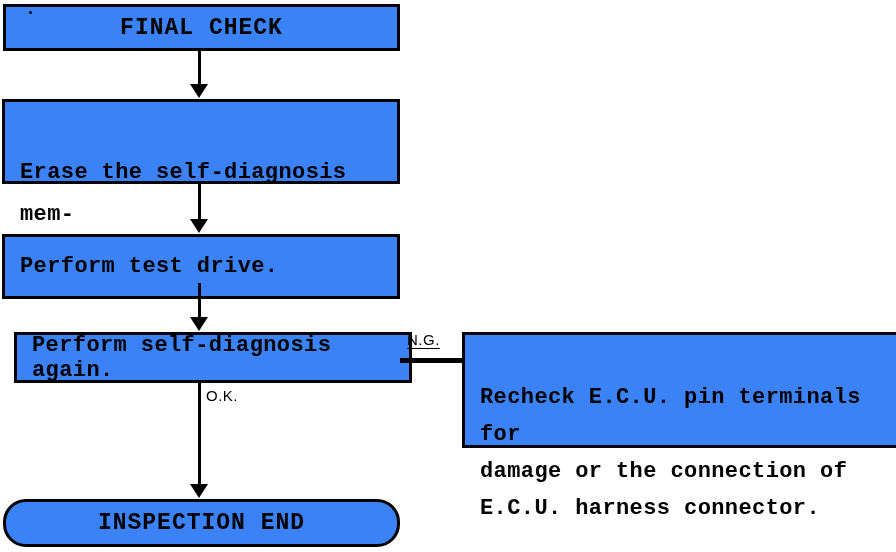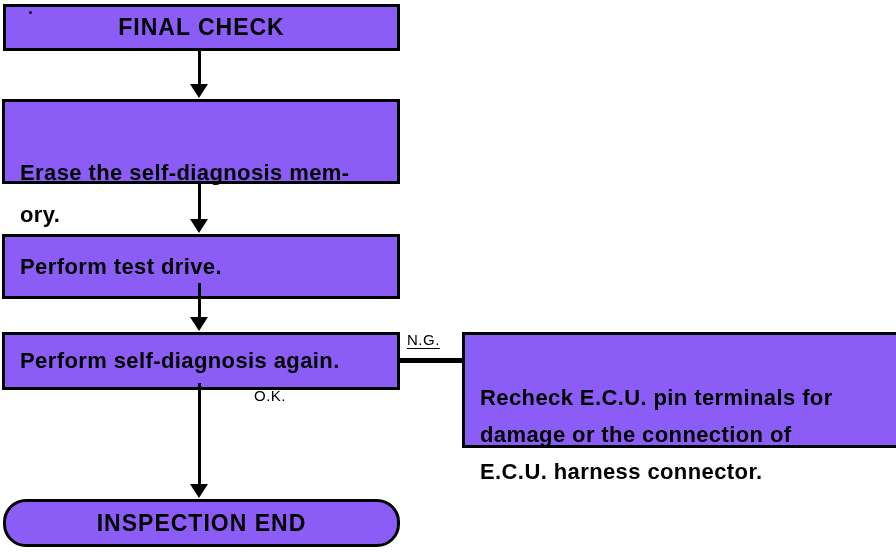--- a/index.html
+++ b/index.html
@@ -1,22 +1,22 @@
 <!DOCTYPE html>
 <html><head>
 <meta charset="utf-8">
 <style>
   html, body { margin:0; padding:0; background:#ffffff; }
   .canvas {
     position:relative; width:896px; height:552px; background:#ffffff;
     font-family:"Liberation Sans", sans-serif; color:#000; overflow:hidden;
   }
   .box {
-    position:absolute; background:#8b5cf6; border:3px solid #000;
-    box-sizing:border-box; font-weight:700; color:#000;
+    position:absolute; background:#3b82f6; border:3px solid #000;
+    box-sizing:border-box; font-weight:700; color:#000;font-family:Liberation Mono, monospace;
   }
   .box.center {
     display:flex; align-items:center; justify-content:center;
     font-size:23px; letter-spacing:1px;
   }
   .box.left {
     display:flex; align-items:center;
     font-size:22px; letter-spacing:0.4px; padding-left:15px;
   }
   .box.multiline {
@@ -64,35 +64,35 @@
   <div class="vline" style="left:198px; top:184px; height:36px;"></div>
   <div class="head-down" style="left:190px; top:219px;"></div>
 
   <div class="box left" style="left:2px; top:234px; width:398px; height:65px;">
     <span>Perform test drive.</span>
   </div>
 
   <div class="vline" style="left:198px; top:283px; height:35px;"></div>
   <div class="head-down" style="left:190px; top:317px;"></div>
 
-  <div class="box left" style="left:2px; top:332px; width:398px; height:58px;">
+  <div class="box left" style="left:14px; top:332px; width:398px; height:51px;">
     <span>Perform self-diagnosis again.</span>
   </div>
 
   <div class="edge-label underlined" style="left:407px; top:331px;">N.G.</div>
   <div class="hline" style="left:400px; top:358px; width:68px;"></div>
   <div class="head-right" style="left:467px; top:352px;"></div>
 
   <div class="box multiline wrap3" style="left:462px; top:332px; width:461px; height:116px;">
     <span>Recheck E.C.U. pin terminals for
 damage or the connection of
 E.C.U. harness connector.</span>
   </div>
 
-  <div class="edge-label" style="left:206px; top:387px;margin-left:48px;">O.K.</div>
+  <div class="edge-label" style="left:206px; top:387px;">O.K.</div>
   <div class="vline" style="left:198px; top:383px; height:102px;"></div>
   <div class="head-down" style="left:190px; top:484px;"></div>
 
   <div class="box center" style="left:3px; top:499px; width:397px; height:48px;border-radius:23px;">
     <span>INSPECTION END</span>
   </div>
 
 </div>
 
 </body></html>

